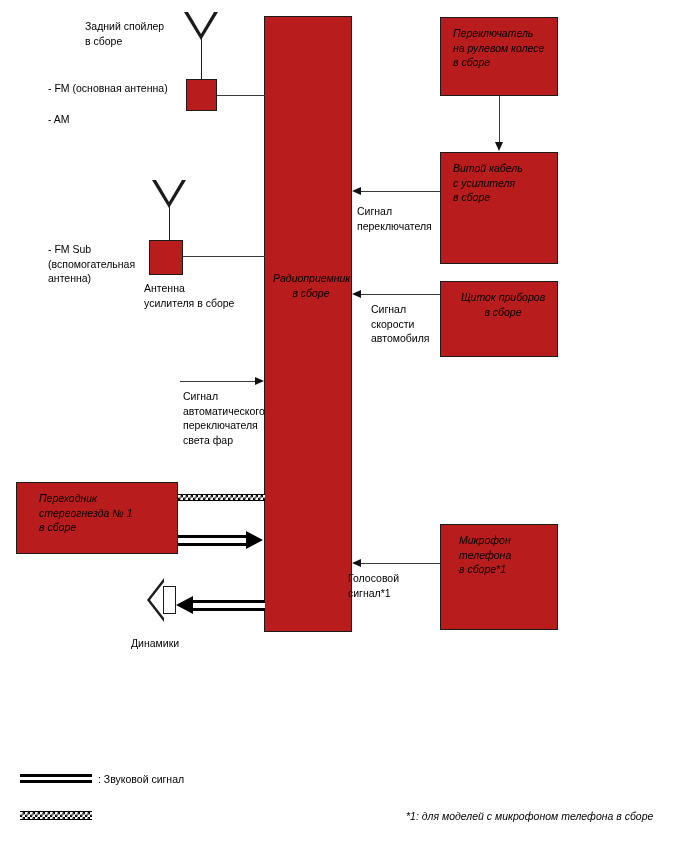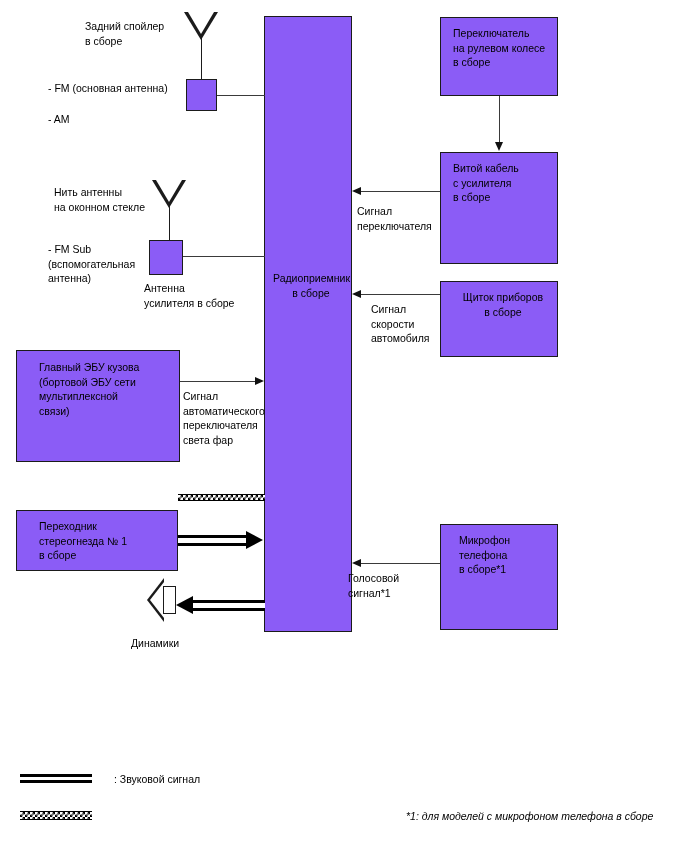--- a/index.html
+++ b/index.html
@@ -6,21 +6,21 @@
   body{
     width:688px;height:852px;position:relative;overflow:hidden;
     font-family:"Liberation Sans","DejaVu Sans",sans-serif;
     color:#000000;
   }
   .stage{position:absolute;left:0;top:0;width:688px;height:852px;}
 
   
   .box{
     position:absolute;box-sizing:border-box;
-    border:1.6px solid #1b1b1b;background:#8b5cf6;
+    border:1.6px solid #1b1b1b;background:#b91c1c;font-style:italic;
   }
   .box .txt{
     position:absolute;left:14px;top:7px;right:4px;
     font-size:10.5px;line-height:14.5px;white-space:pre-line;
   }
   .label{
     position:absolute;font-size:10.5px;line-height:14.5px;
     white-space:pre-line;
   }
 
@@ -113,46 +113,38 @@
   <div class="hline" style="left:217px;top:95px;width:48px;"></div>
 
   <div class="label" style="left:48px;top:81px;width:150px;">- FM (основная антенна)</div>
   <div class="label" style="left:48px;top:112px;width:100px;">- AM</div>
 
   <div>
     <div class="ant-tri" style="left:152px;top:180px;"></div>
     <div class="ant-tri-inner" style="left:155.5px;top:180px;"></div>
     <div class="ant-stem" style="left:168.5px;top:202px;height:40px;"></div>
   </div>
-  <div class="label" style="left:54px;top:185px;width:110px;">Нить антенны
-на оконном стекле</div>
 
   <div class="box" style="left:149px;top:240px;width:34px;height:35px;"></div>
   <div class="hline" style="left:183px;top:256px;width:82px;"></div>
 
   <div class="label" style="left:144px;top:281px;width:120px;">Антенна
 усилителя в сборе</div>
   <div class="label" style="left:48px;top:242px;width:110px;">- FM Sub
 (вспомогательная
 антенна)</div>
 
-  <div class="box" style="left:16px;top:350px;width:164px;height:112px;">
-    <div class="txt" style="left:22px;top:9px;">Главный ЭБУ кузова
-(бортовой ЭБУ сети
-мультиплексной
-связи)</div>
-  </div>
   <div class="hline" style="left:180px;top:381px;width:76px;"></div>
   <div class="ar-right" style="left:255px;top:376.5px;"></div>
   <div class="label" style="left:183px;top:389px;width:96px;">Сигнал
 автоматического
 переключателя
 света фар</div>
 
-  <div class="box" style="left:16px;top:510px;width:162px;height:61px;">
+  <div class="box" style="left:16px;top:482px;width:162px;height:72px;">
     <div class="txt" style="left:22px;top:8px;">Переходник
 стереогнезда № 1
 в сборе</div>
   </div>
 
   <div class="usb-line" style="left:178px;top:494px;width:87px;"></div>
 
   <div class="audio-line" style="left:178px;top:535px;width:68px;"></div>
   <div class="audio-head-right" style="left:246px;top:531px;"></div>
 
@@ -197,19 +189,19 @@
     <div class="txt" style="left:18px;top:8px;">Микрофон
 телефона
 в сборе*1</div>
   </div>
   <div class="hline" style="left:361px;top:563px;width:79px;"></div>
   <div class="ar-left" style="left:352px;top:558.5px;"></div>
   <div class="label" style="left:348px;top:571px;width:100px;">Голосовой
 сигнал*1</div>
 
   <div class="sw-audio" style="left:20px;top:774px;"></div>
-  <div class="legend-row" style="left:98px;top:772px;margin-left:16px;">: Звуковой сигнал</div>
+  <div class="legend-row" style="left:98px;top:772px;">: Звуковой сигнал</div>
 
   <div class="sw-usb" style="left:20px;top:811px;"></div>
 
   <div class="legend-row" style="left:406px;top:809px;font-style:italic;">*1: для моделей с микрофоном телефона в сборе</div>
 
 </div>
 
 </body></html>

